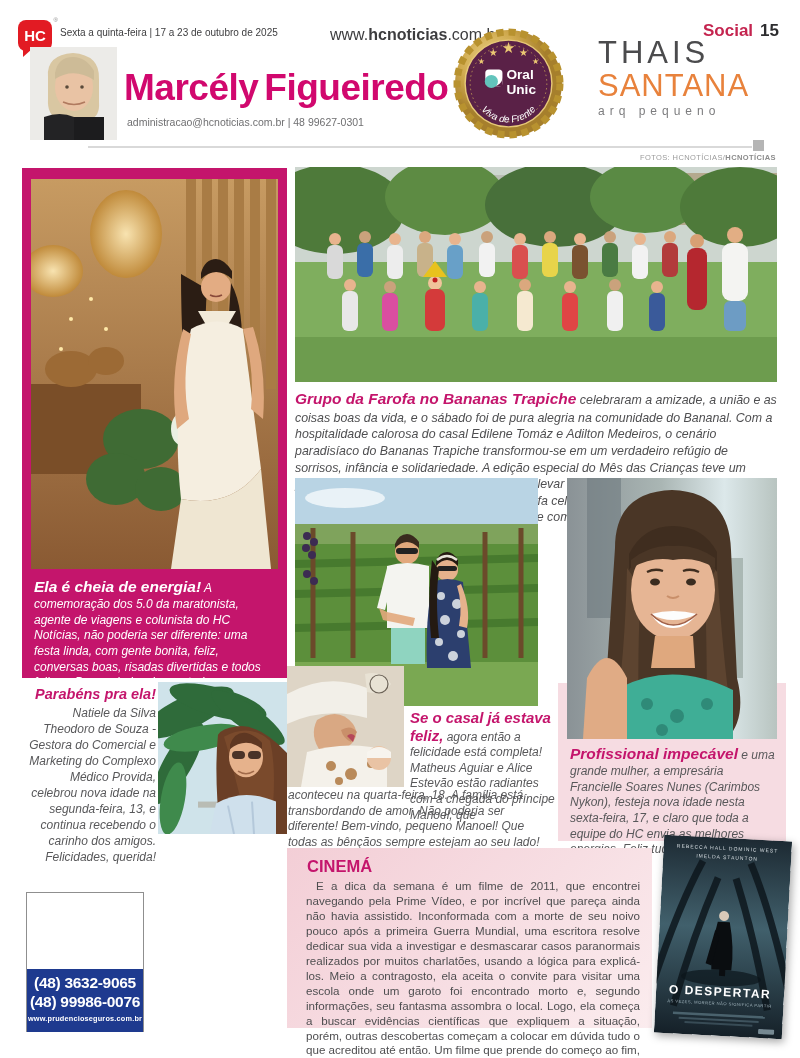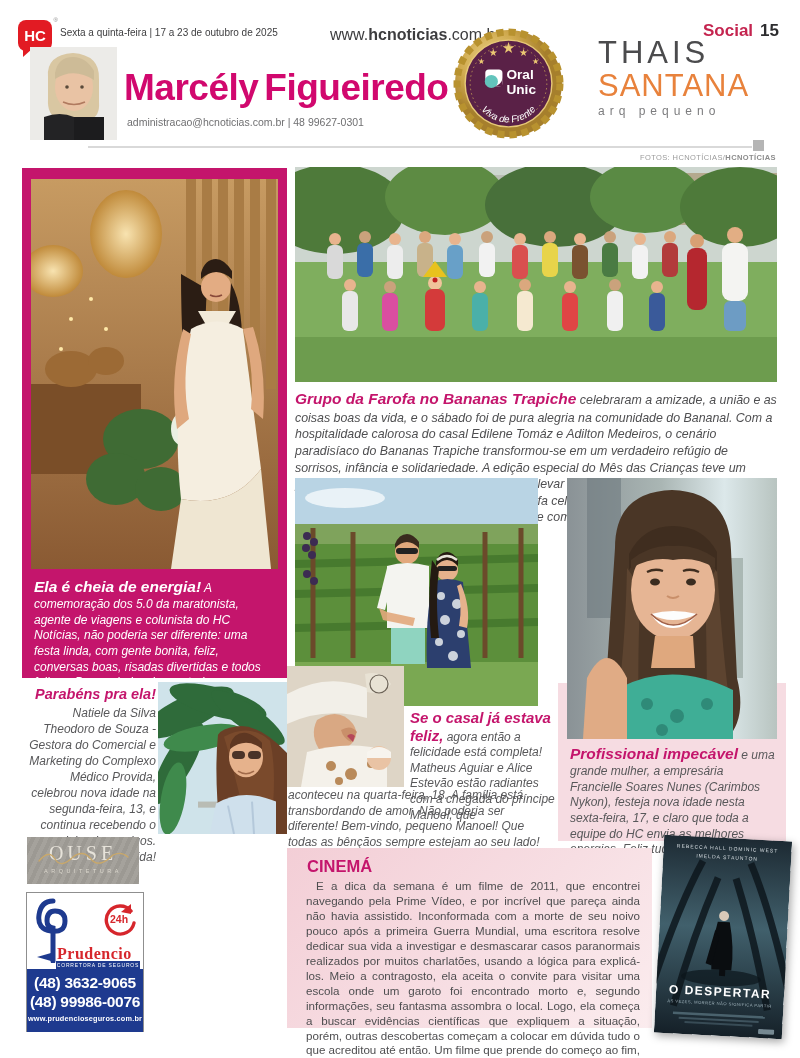--- a/index.html
+++ b/index.html
@@ -334,42 +334,22 @@
       <ellipse cx="88" cy="74" rx="17" ry="20" fill="#e6b28c"></ellipse>
       <path d="M72 66 Q88 54 104 66 L104 60 Q94 50 86 50 Q76 50 72 62 Z" fill="#5e3722"></path>
       <rect x="74" y="68" width="13" height="8" rx="4" fill="#4a3328"></rect>
       <rect x="90" y="68" width="13" height="8" rx="4" fill="#4a3328"></rect>
       <path d="M80 88 Q88 93 96 88" stroke="#a06a4a" stroke-width="1.6" fill="none"></path>
       <path d="M58 120 Q85 104 118 118 L118 150 L52 150 Z" fill="#cfe0ec"></path>
       <path d="M70 122 L76 150 M94 118 L96 150" stroke="#b4c8da" stroke-width="2"></path>
     </svg>
   </div>
 
-  <div class="abs ouse-ad">
-    <div class="ouse-name">OUSE</div>
-    <svg class="ouse-script" viewBox="0 0 96 20">
-      <path d="M4 14 Q14 2 20 12 T38 10 Q48 2 56 12 T78 8 Q86 4 93 10" fill="none" stroke="#c9a86a" stroke-width="1.3" stroke-linecap="round"></path>
-    </svg>
-    <div class="ouse-sub">ARQUITETURA</div>
-  </div>
 
   <div class="abs prud-ad">
-    <div class="prud-white">
-      <svg class="prud-p" viewBox="0 0 44 66">
-        <path d="M22 4 Q10 4 8 18 Q6 32 20 34 Q34 36 34 24 Q34 14 24 14 Q16 14 16 24 Q16 30 22 31 L22 64" fill="none" stroke="#1e3a8f" stroke-width="5" stroke-linecap="round"></path>
-        <path d="M6 60 L20 64 L20 56 Z" fill="#1e3a8f"></path>
-      </svg>
-      <svg class="prud-24" viewBox="0 0 36 36">
-        <path d="M30 10 A14 14 0 1 0 33 22" fill="none" stroke="#d6262c" stroke-width="3.4" stroke-linecap="round"></path>
-        <path d="M30 3 L30 13 L20 11 Z" fill="#d6262c"></path>
-        <text x="18" y="22" text-anchor="middle" font-size="10.5" font-weight="bold" fill="#d6262c">24h</text>
-      </svg>
-      <div class="prud-name">Prudencio</div>
-      <div class="prud-band">CORRETORA DE SEGUROS</div>
-    </div>
     <div class="prud-blue">
       <div class="prud-blue-inner">
         <div class="prud-phone">(48) 3632-9065</div>
         <div class="prud-phone">(48) 99986-0076</div>
         <div class="prud-url">www.prudencioseguros.com.br</div>
       </div>
     </div>
   </div>
 
   <div class="abs ph casal-photo">

